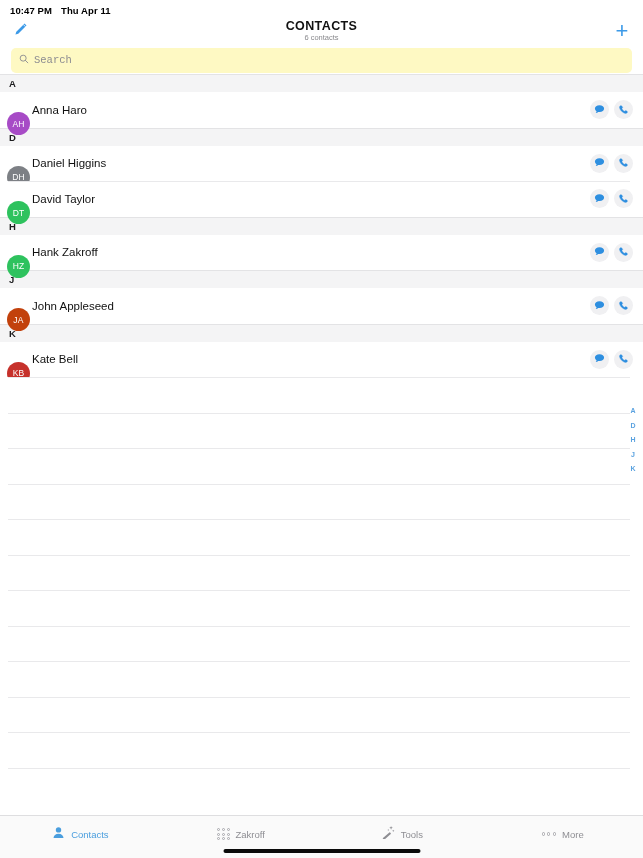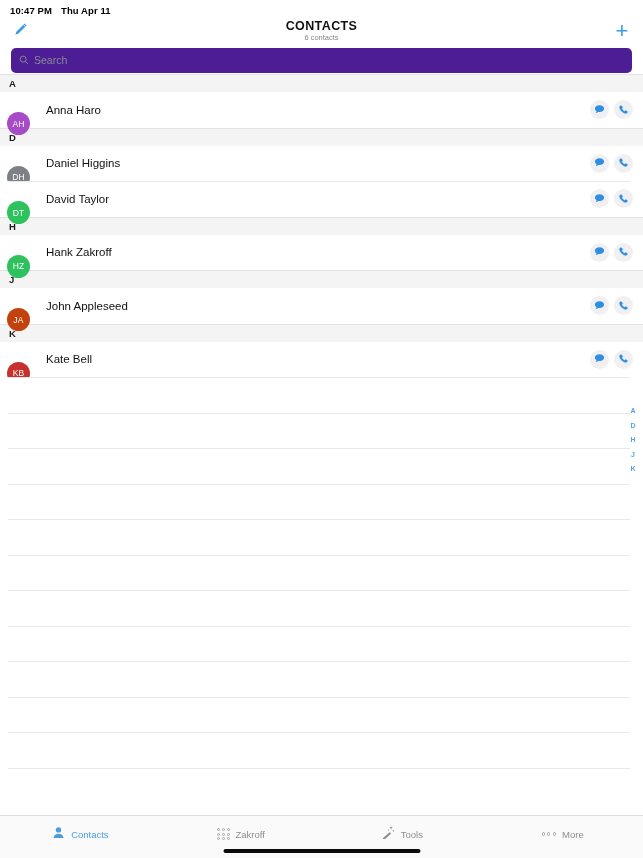--- a/index.html
+++ b/index.html
@@ -44,22 +44,22 @@
     display:flex; align-items:center; justify-content:center;
     cursor:pointer;
   }
   .nav-edit { left:8px; width:24px; }
   .nav-add  { right:8px; width:26px; }
   .plus-glyph { color:#3c9ae8; font-size:22px; font-weight:300; line-height:1; margin-top:-1px; }
 
   
   .search-wrap { flex:0 0 28px; padding:0 11px; display:flex; align-items:center; background:#fff; }
   .search-field {
-    width:100%; height:25px; background:#4c1d95; border-radius:5px;
-    display:flex; align-items:center; gap:5px; padding:0 8px;
+    width:100%; height:25px; background:#fef9c3; border-radius:5px;
+    display:flex; align-items:center; gap:5px; padding:0 8px;font-family:Liberation Mono, monospace;
   }
   .search-field .stxt { font-size:10.5px; color:#8c8c91; }
 
   
   .list { flex:1 1 auto; position:relative; overflow:hidden; background:#fff; }
   .sec-head {
     height:18px; background:#f4f4f5;
     display:flex; align-items:center; padding-left:9px;
     font-size:9.5px; font-weight:bold; color:#1c1c1e;
     border-top:0.5px solid #e3e3e5;
@@ -68,21 +68,21 @@
   .row + .row::before,
   .empty-row::before {
     content:""; position:absolute; left:8px; right:13px; top:0;
     height:1px; background:#e9e9eb;
   }
   .avatar {
     width:23px; height:23px; border-radius:50%;
     display:flex; align-items:center; justify-content:center;
     font-size:8.5px; color:#fff; letter-spacing:.2px; flex:0 0 23px;margin-top:28px;
   }
-  .rname { margin-left:16px; font-size:11.5px; color:#111; flex:1 1 auto; }
+  .rname { margin-left:2px; font-size:11.5px; color:#111; flex:1 1 auto; }
   .row-actions { display:flex; align-items:center; gap:5px; }
   .act-btn {
     width:19px; height:19px; border-radius:50%; background:#f0f0f2;
     display:flex; align-items:center; justify-content:center; cursor:pointer;
   }
   .empty-row { height:35.5px; position:relative; background:#fff; }
 
   
   .index-strip {
     position:absolute; right:4px; top:330px;

